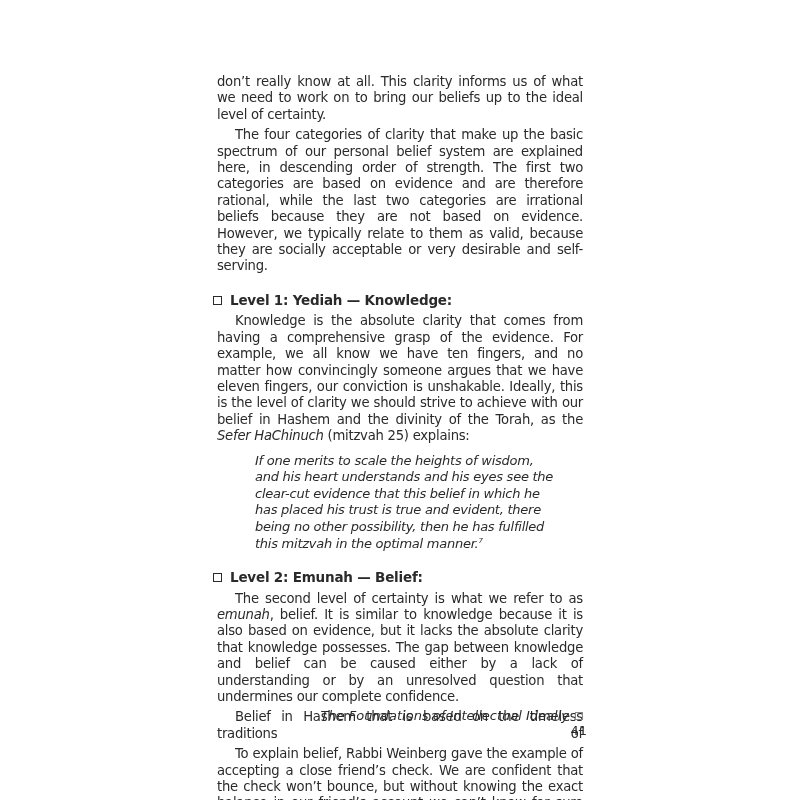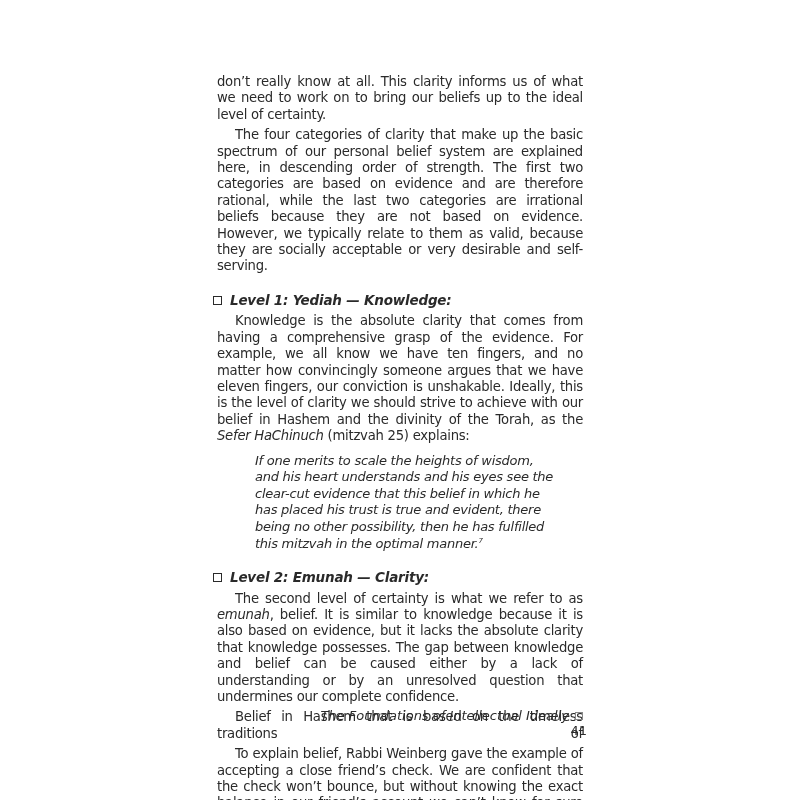--- a/index.html
+++ b/index.html
@@ -10,21 +10,21 @@
     color: #2a2a2a;
   }
   .page {
     position: absolute; left: 213px; top: 70px; width: 374px;
     font-size: 13.2px; line-height: 16.4px; letter-spacing: -0.25px;
   }
   p { margin: 4px; text-align: justify; }
   p.indent { text-indent: 18px; }
   .heading {
     font-weight: bold; font-size: 13.5px; margin: 17px 0 5px 0;
-    display: flex; align-items: center; letter-spacing: -0.2px; font-style: italic;
+    display: flex; align-items: center; letter-spacing: -0.2px;
   }
   .box {
     display: inline-block; width: 9px; height: 9px; border: 1.3px solid #2a2a2a;
     margin-right: 8px; box-sizing: border-box;
   }
   blockquote {
     margin: 8px 0 0 42px; font-style: italic; width: 300px;
     font-size: 13px; line-height: 16.6px;
   }
   sup { font-size: 7px; vertical-align: super; line-height: 0; }
@@ -47,21 +47,21 @@
 
   <div class="heading">
     <span class="box"></span>
     <span>Level 1: Yediah — Knowledge:</span>
   </div>
   <p class="indent"><span>Knowledge is the absolute clarity that comes from having a comprehensive grasp of the evidence. For example, we all know we have ten fingers, and no matter how convincingly someone argues that we have eleven fingers, our conviction is unshakable. Ideally, this is the level of clarity we should strive to achieve with our belief in Hashem and the divinity of the Torah, as the </span><i>Sefer HaChinuch</i><span> (mitzvah 25) explains:</span></p>
   <blockquote><span>If one merits to scale the heights of wisdom, and his heart understands and his eyes see the clear-cut evidence that this belief in which he has placed his trust is true and evident, there being no other possibility, then he has fulfilled this mitzvah in the optimal manner.</span><sup>7</sup></blockquote>
 
   <div class="heading">
     <span class="box"></span>
-    <span>Level 2: Emunah — Clarity:</span>
+    <span>Level 2: Emunah — Belief:</span>
   </div>
   <p class="indent"><span>The second level of certainty is what we refer to as </span><i>emunah</i><span>, belief. It is similar to knowledge because it is also based on evidence, but it lacks the absolute clarity that knowledge possesses. The gap between knowledge and belief can be caused either by a lack of understanding or by an unresolved question that undermines our complete confidence.</span></p>
   <p class="indent" style="text-align:justify;text-align-last:justify;">Belief in Hashem that is based on the timeless traditions of</p>
   <p class="indent">To explain belief, Rabbi Weinberg gave the example of accepting a close friend’s check. We are confident that the check won’t bounce, but without knowing the exact balance in our friend’s account we can’t know for sure that the check will clear.</p>
 </div>
 
 <div class="footer">
   <span>The Foundations of Intellectual Ideally</span><span class="pbox"></span><span class="num">41</span>
 </div>
 

